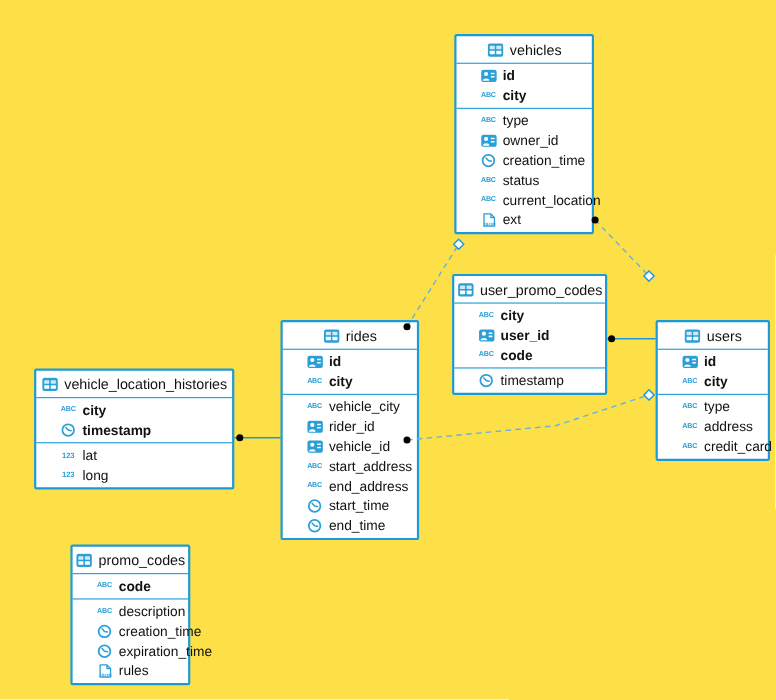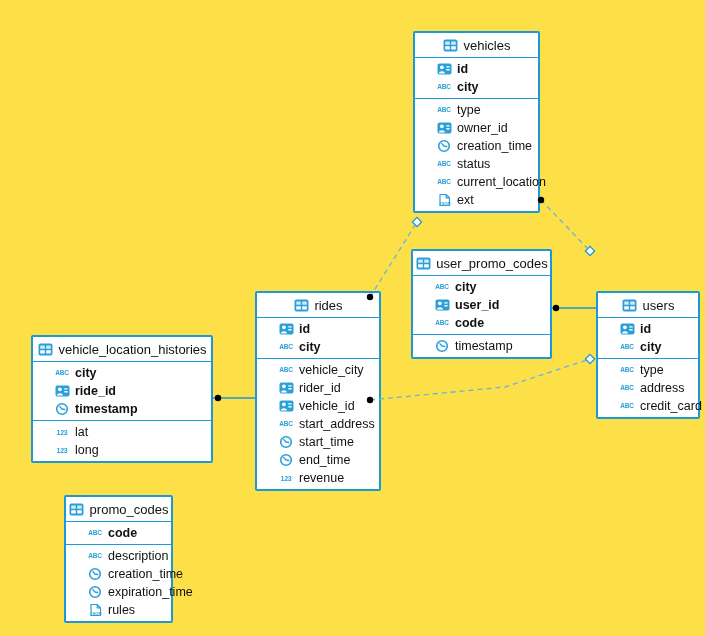--- a/index.html
+++ b/index.html
@@ -324,42 +324,42 @@
           <span class="lab">vehicle_id</span>
         </div>
         <div class="t-row">
           <span class="icon">
             <span class="glyph-icon">ABC</span>
           </span>
           <span class="lab">start_address</span>
         </div>
         <div class="t-row">
           <span class="icon">
+            <span class="glyph-icon">ABC</span>
+          </span>
+          <span class="lab">end_address</span>
+        </div>
+        <div class="t-row">
+          <span class="icon">
             <svg width="14" height="14" viewBox="0 0 14 14">
               <circle cx="7" cy="7" r="5.3" fill="none" stroke="#2b9fd8" stroke-width="1.6"></circle>
               <path d="M7 7 L4.8 4.6 M7 7 L9.7 7.5" stroke="#2b9fd8" stroke-width="1.4" stroke-linecap="round" fill="none"></path>
             </svg>
           </span>
           <span class="lab">start_time</span>
         </div>
         <div class="t-row">
           <span class="icon">
             <svg width="14" height="14" viewBox="0 0 14 14">
               <circle cx="7" cy="7" r="5.3" fill="none" stroke="#2b9fd8" stroke-width="1.6"></circle>
               <path d="M7 7 L4.8 4.6 M7 7 L9.7 7.5" stroke="#2b9fd8" stroke-width="1.4" stroke-linecap="round" fill="none"></path>
             </svg>
           </span>
           <span class="lab">end_time</span>
         </div>
-        <div class="t-row">
-          <span class="icon">
-            <span class="glyph-icon num">123</span>
-          </span>
-          <span class="lab">revenue</span>
-        </div>
       </div>
     </div>
     <div class="table-card" style="left: 31px; top: 335px; width: 182px;">
       <div class="t-header">
         <span class="icon">
           <svg width="15" height="13" viewBox="0 0 15 13">
             <rect x="0.5" y="0.5" width="14" height="12" rx="2" fill="#2b9fd8"></rect>
             <rect x="2.2" y="2.6" width="4.6" height="3.2" rx="0.5" fill="#cfe9f7"></rect>
             <rect x="8.2" y="2.6" width="4.6" height="3.2" rx="0.5" fill="#cfe9f7"></rect>
             <rect x="2.2" y="7.2" width="4.6" height="3.2" rx="0.5" fill="#ffffff"></rect>
@@ -367,32 +367,20 @@
           </svg>
         </span>
         <span>vehicle_location_histories</span>
       </div>
       <div class="t-section t-pk">
         <div class="t-row bold">
           <span class="icon">
             <span class="glyph-icon">ABC</span>
           </span>
           <span class="lab">city</span>
-        </div>
-        <div class="t-row bold">
-          <span class="icon">
-            <svg width="15" height="12" viewBox="0 0 15 12">
-              <rect x="0.5" y="0.5" width="14" height="11" rx="2" fill="#2b9fd8"></rect>
-              <circle cx="4.9" cy="4.3" r="1.9" fill="#fff"></circle>
-              <path d="M1.9 10.4 C1.9 7.6 7.9 7.6 7.9 10.4 Z" fill="#fff"></path>
-              <rect x="9.2" y="3.2" width="3.5" height="1.4" rx="0.4" fill="#fff"></rect>
-              <rect x="9.2" y="6.1" width="3.5" height="1.4" rx="0.4" fill="#fff"></rect>
-            </svg>
-          </span>
-          <span class="lab">ride_id</span>
         </div>
         <div class="t-row bold">
           <span class="icon">
             <svg width="14" height="14" viewBox="0 0 14 14">
               <circle cx="7" cy="7" r="5.3" fill="none" stroke="#2b9fd8" stroke-width="1.6"></circle>
               <path d="M7 7 L4.8 4.6 M7 7 L9.7 7.5" stroke="#2b9fd8" stroke-width="1.4" stroke-linecap="round" fill="none"></path>
             </svg>
           </span>
           <span class="lab">timestamp</span>
         </div>

